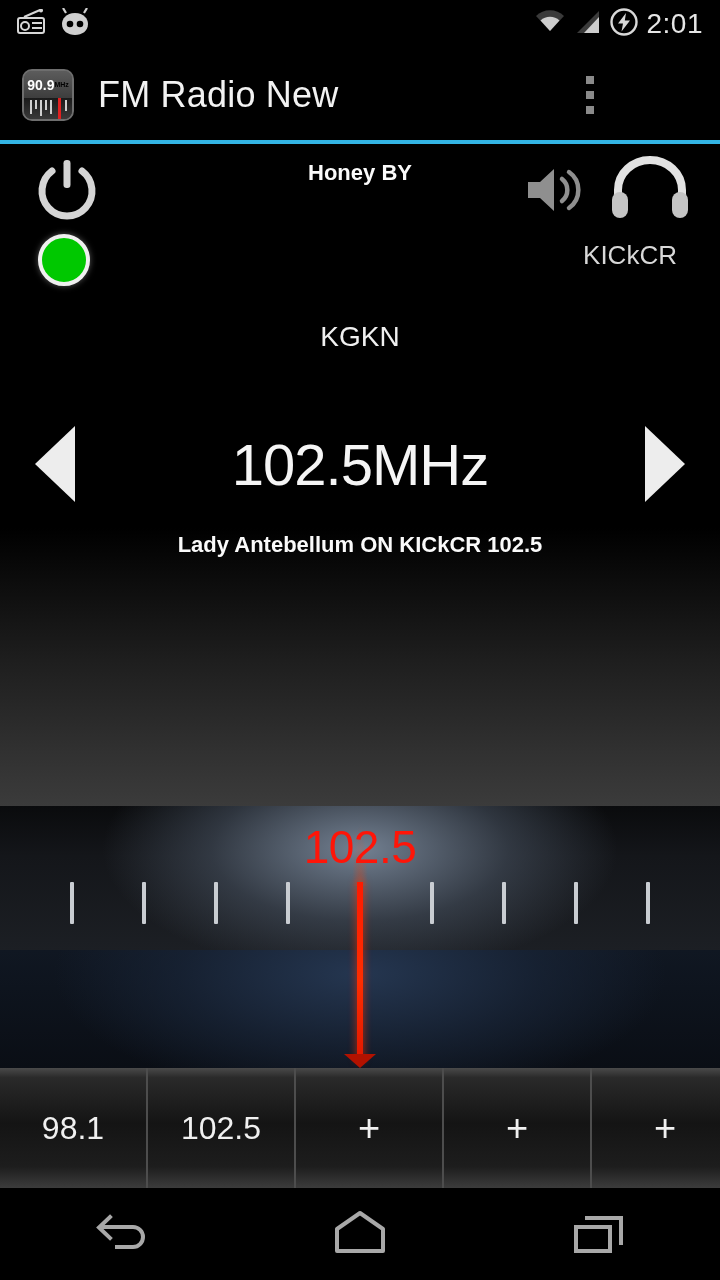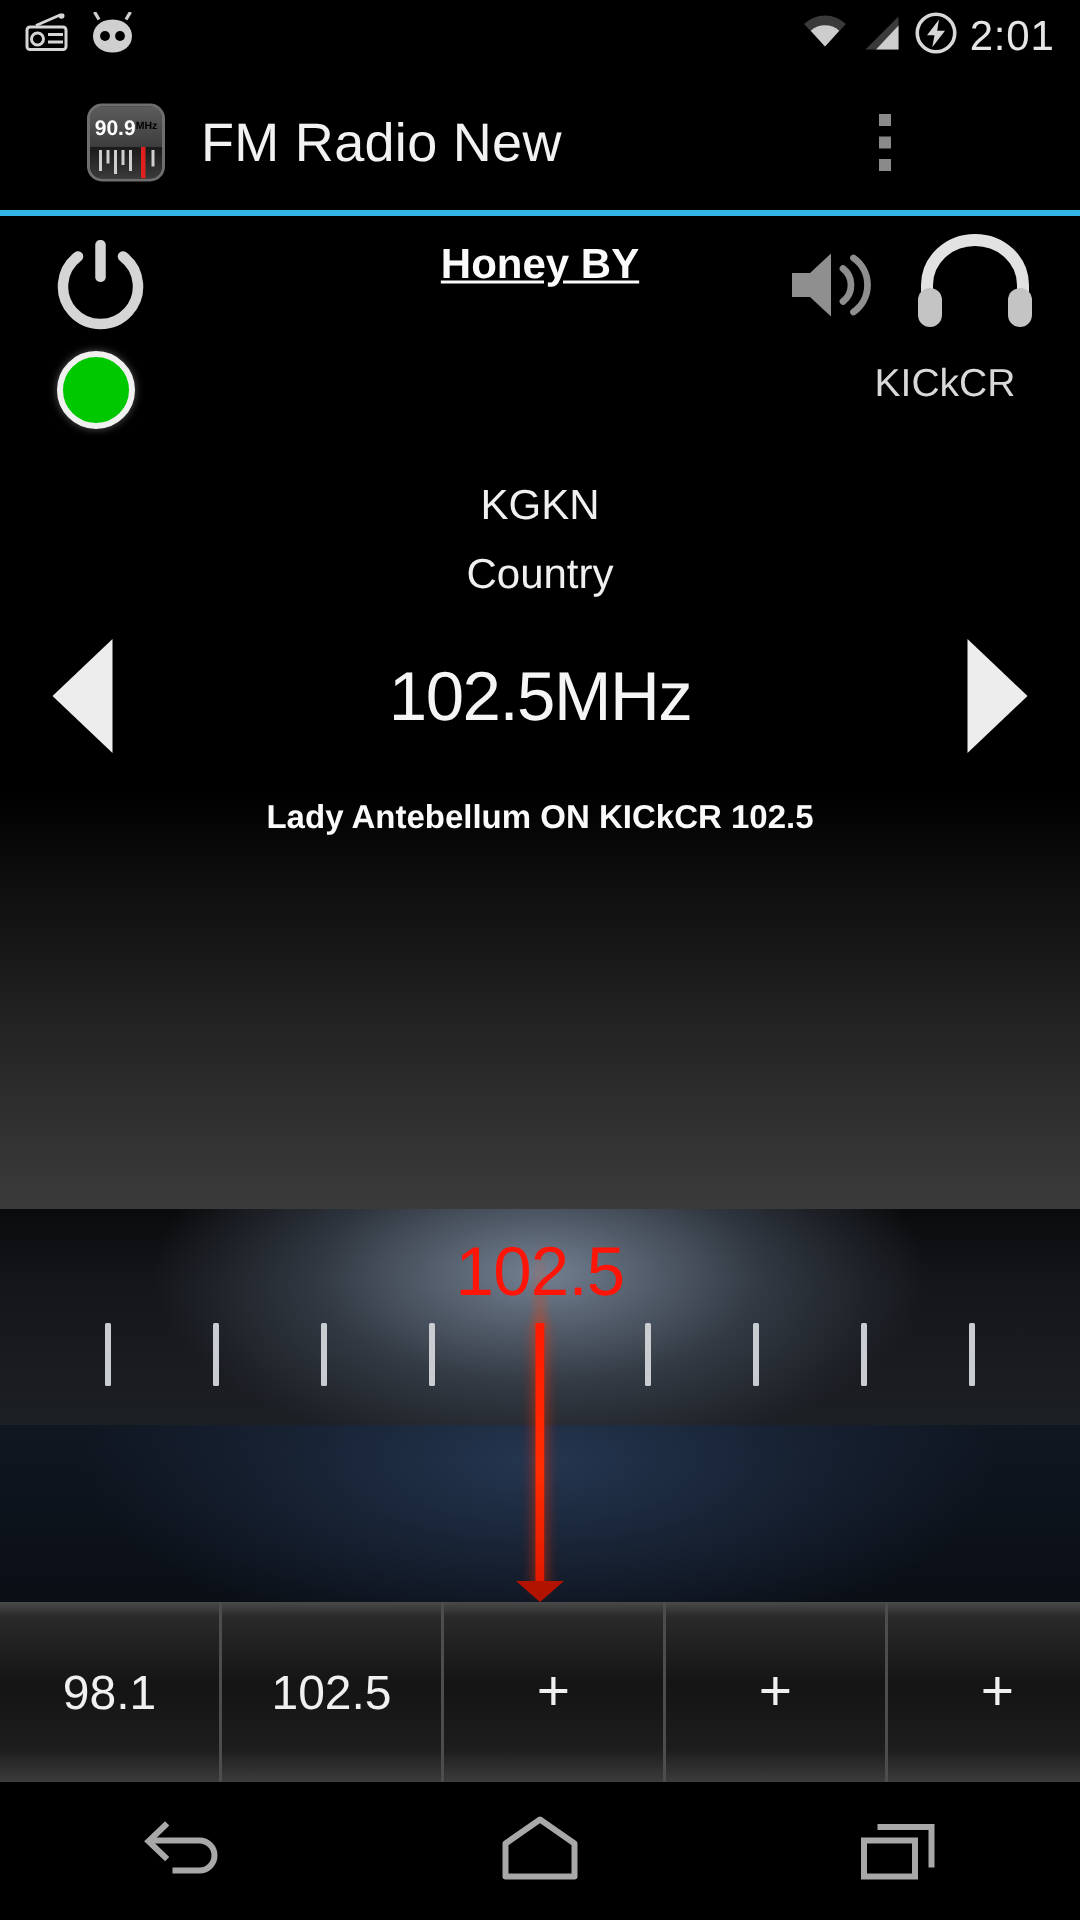--- a/index.html
+++ b/index.html
@@ -22,21 +22,21 @@
     padding-right:17px;
   }
   .sb-clock {
     color:#e6e6e6; font-size:28px; letter-spacing:0.5px;
     font-family:"Liberation Sans", sans-serif;
   }
 
   
   .actionbar {
     position:absolute; left:0; top:48px; width:652px; height:94px;
-    background:#000; display:flex; align-items:center;padding-left:36px;
+    background:#000; display:flex; align-items:center;
   }
   .app-icon {
     width:52px; height:52px; margin-left:22px; border-radius:10px;
     background:linear-gradient(#545454,#2b2b2b);
     border:2px solid #6e6e6e;
     position:relative; overflow:hidden; flex:none;
   }
   .app-icon .ai-top {
     position:absolute; left:0; top:0; right:0; height:27px;
     background:linear-gradient(#5c5c5c,#3d3d3d);
@@ -80,21 +80,21 @@
   .led {
     position:absolute; left:38px; top:90px;
     width:52px; height:52px; border-radius:50%;
     background:#00c800;
     border:4px solid #f0f0f0;
     box-shadow:0 0 6px rgba(255,255,255,0.35);
   }
 
   .pty-title {
     position:absolute; left:0; top:16px; width:720px; text-align:center;
-    color:#fafafa; font-size:28px; font-weight:bold;text-decoration:underline;
+    color:#fafafa; font-size:22px; font-weight:bold;
   }
 
   .speaker-icon { position:absolute; left:524px; top:18px; }
   .headphone-icon { position:absolute; left:608px; top:12px; }
   .stereo-label {
     position:absolute; left:560px; top:96px; width:140px; text-align:center;
     color:#d8d8d8; font-size:26px;
   }
 
   .rds-name {
@@ -116,21 +116,21 @@
   .arrow-l, .arrow-r { width:0; height:0; }
   .arrow-l {
     border-top:38px solid transparent; border-bottom:38px solid transparent;
     border-right:40px solid #ededed;
   }
   .arrow-r {
     border-top:38px solid transparent; border-bottom:38px solid transparent;
     border-left:40px solid #ededed;
   }
   .freq-main {
-    flex:1; text-align:center; color:#f5f5f5; font-size:46px; font-weight:300;
+    flex:1; text-align:center; color:#f5f5f5; font-size:58px; font-weight:300;
     letter-spacing:-1px;
   }
   .rds-text {
     position:absolute; left:0; top:388px; width:720px; text-align:center;
     color:#fafafa; font-size:22px; font-weight:bold;
   }
 
   
   .tuner {
     position:absolute; left:0; top:806px; width:720px; height:262px;
@@ -296,21 +296,20 @@
       <svg width="84" height="66" viewBox="0 0 84 66">
         <path d="M10 48 V34 A32 30 0 0 1 74 34 V48" fill="none" stroke="#e2e2e2" stroke-width="8"></path>
         <rect x="4" y="36" width="16" height="26" rx="8" fill="#c4c4c4"></rect>
         <rect x="64" y="36" width="16" height="26" rx="8" fill="#c4c4c4"></rect>
       </svg>
     </div>
 
     <div class="stereo-label">KICkCR</div>
 
     <div class="rds-name">KGKN</div>
-    <div class="rds-genre">Country</div>
 
     <div class="freq-row">
       <div class="arrow-btn">
         <div class="arrow-l"></div>
       </div>
       <div class="freq-main">102.5MHz</div>
       <div class="arrow-btn">
         <div class="arrow-r"></div>
       </div>
     </div>

